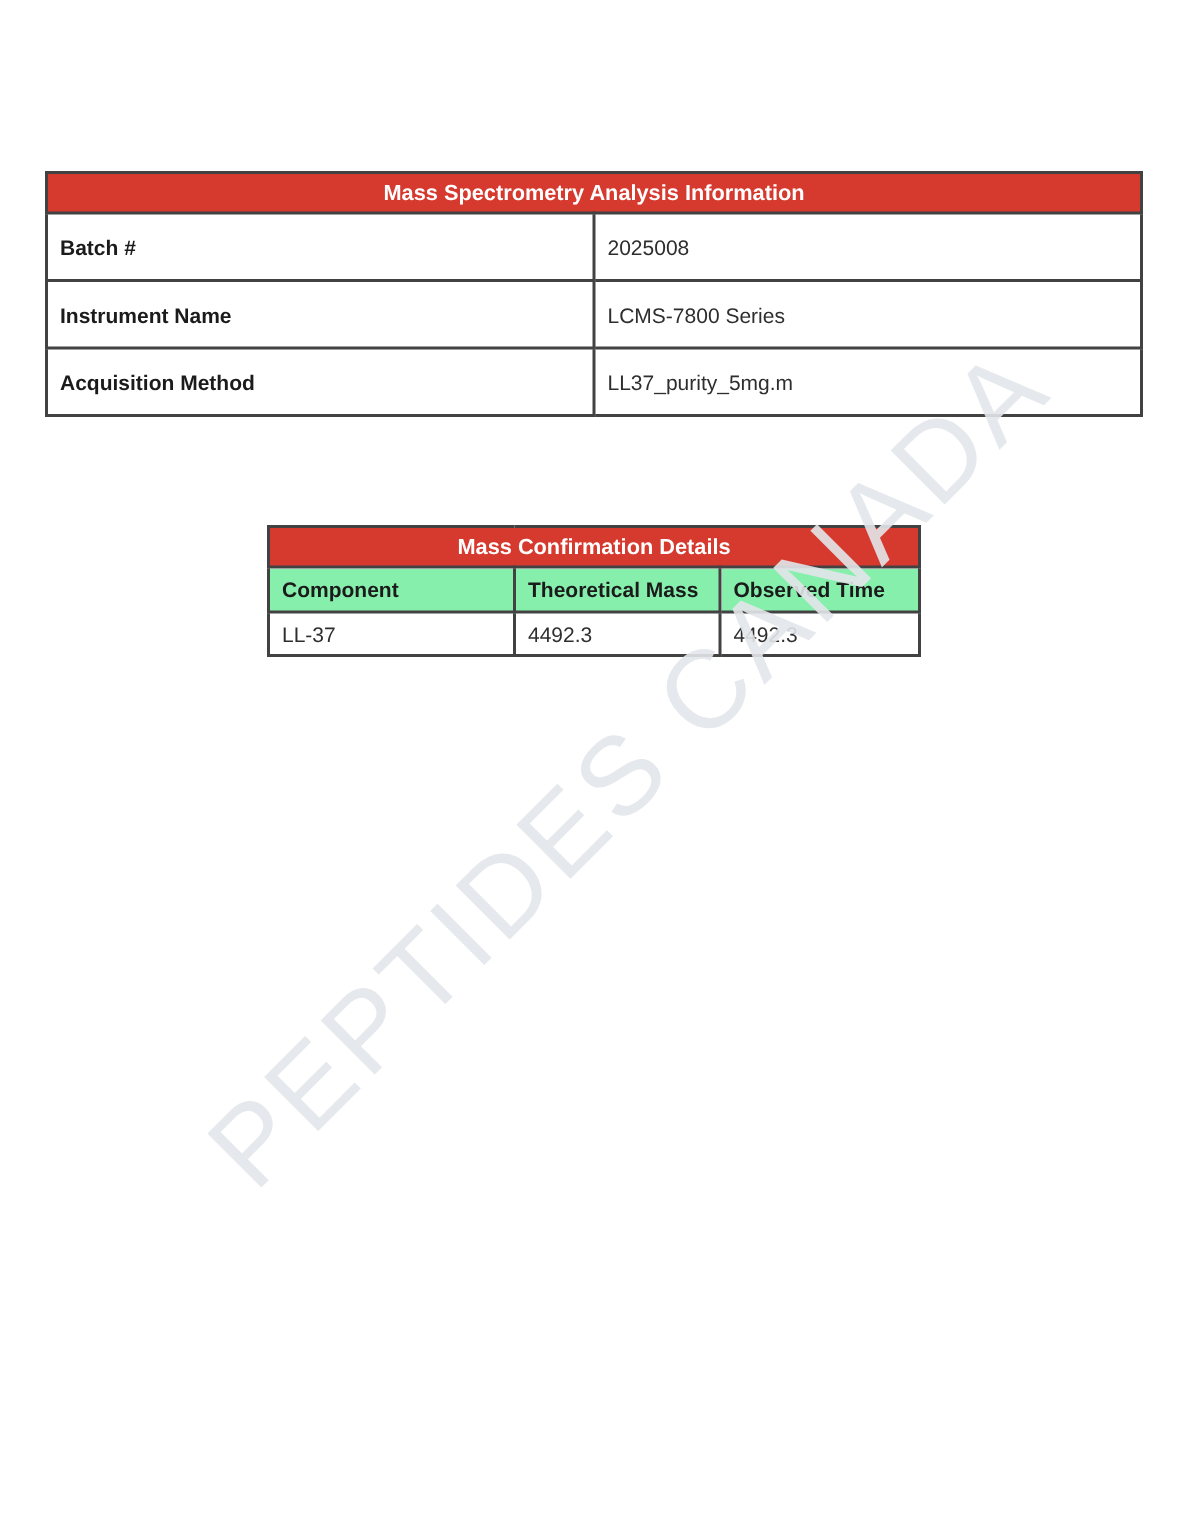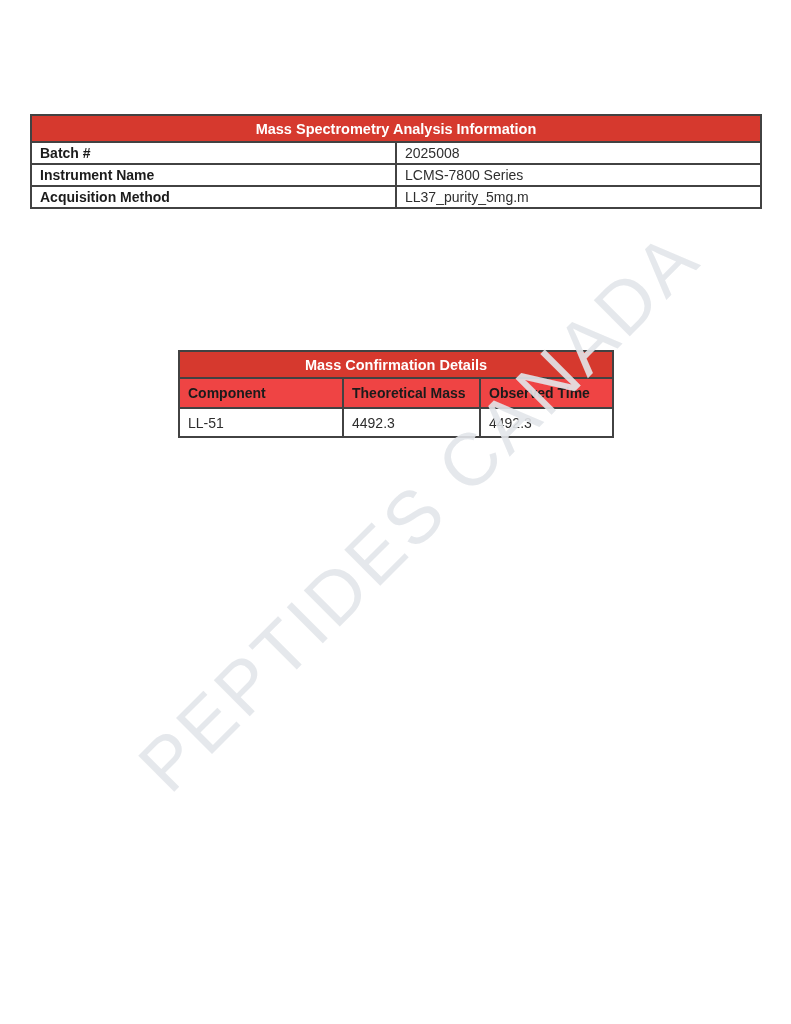--- a/index.html
+++ b/index.html
@@ -52,33 +52,33 @@
   }
   .red-head {
     background: var(--header_red);
     color: var(--header_text);
     font-weight: bold;
     text-align: center;
     height: 27px;
     font-size: 14.5px;
     padding: 0;
   }
-  .info-table td { height: 22px; }
+  .info-table td { height: 45px; }
   .lbl {
     font-weight: bold;
     color: var(--label_black);
   }
   .val {
     font-weight: normal;
     color: var(--value_gray);
   }
   .conf-table th.col-head {
     font-weight: bold;
     color: var(--label_black);
-    background: #ef4444;
+    background: #86efac;
     height: 30px;
   }
   .conf-table td { height: 29px; }
   .watermark {
     position: absolute;
     left: 122px;
     top: 748px;
     transform: rotate(-45deg);
     transform-origin: 0 0;
     font-size: 74px;
@@ -133,21 +133,21 @@
         <th colspan="3" class="red-head">Mass Confirmation Details</th>
       </tr>
       <tr>
         <th class="col-head">Component</th>
         <th class="col-head">Theoretical Mass</th>
         <th class="col-head">Observed Time</th>
       </tr>
     </thead>
     <tbody>
       <tr>
-        <td class="val">LL-51</td>
+        <td class="val">LL-37</td>
         <td class="val">4492.3</td>
         <td class="val">4492.3</td>
       </tr>
     </tbody>
   </table>
 
   <div class="watermark">PEPTIDES CANADA</div>
 
 </div>
 

